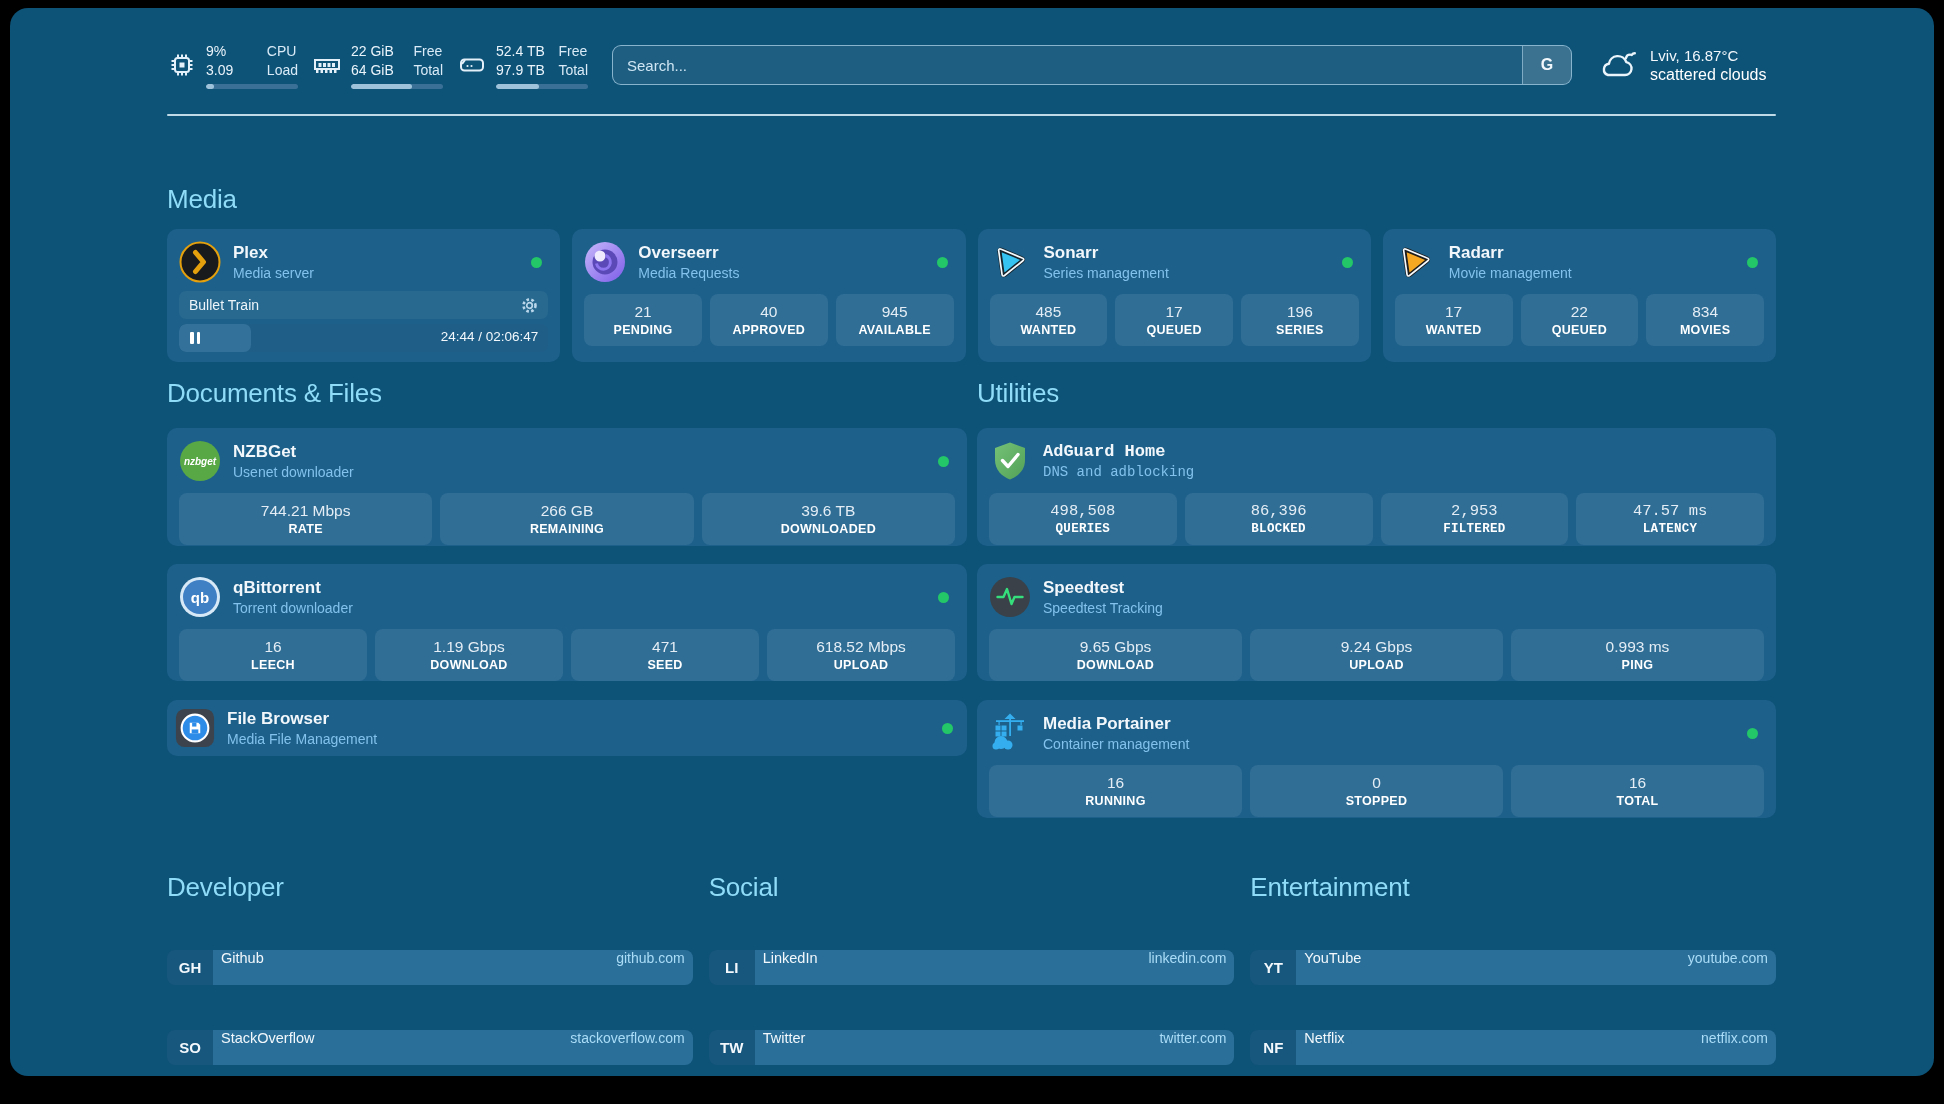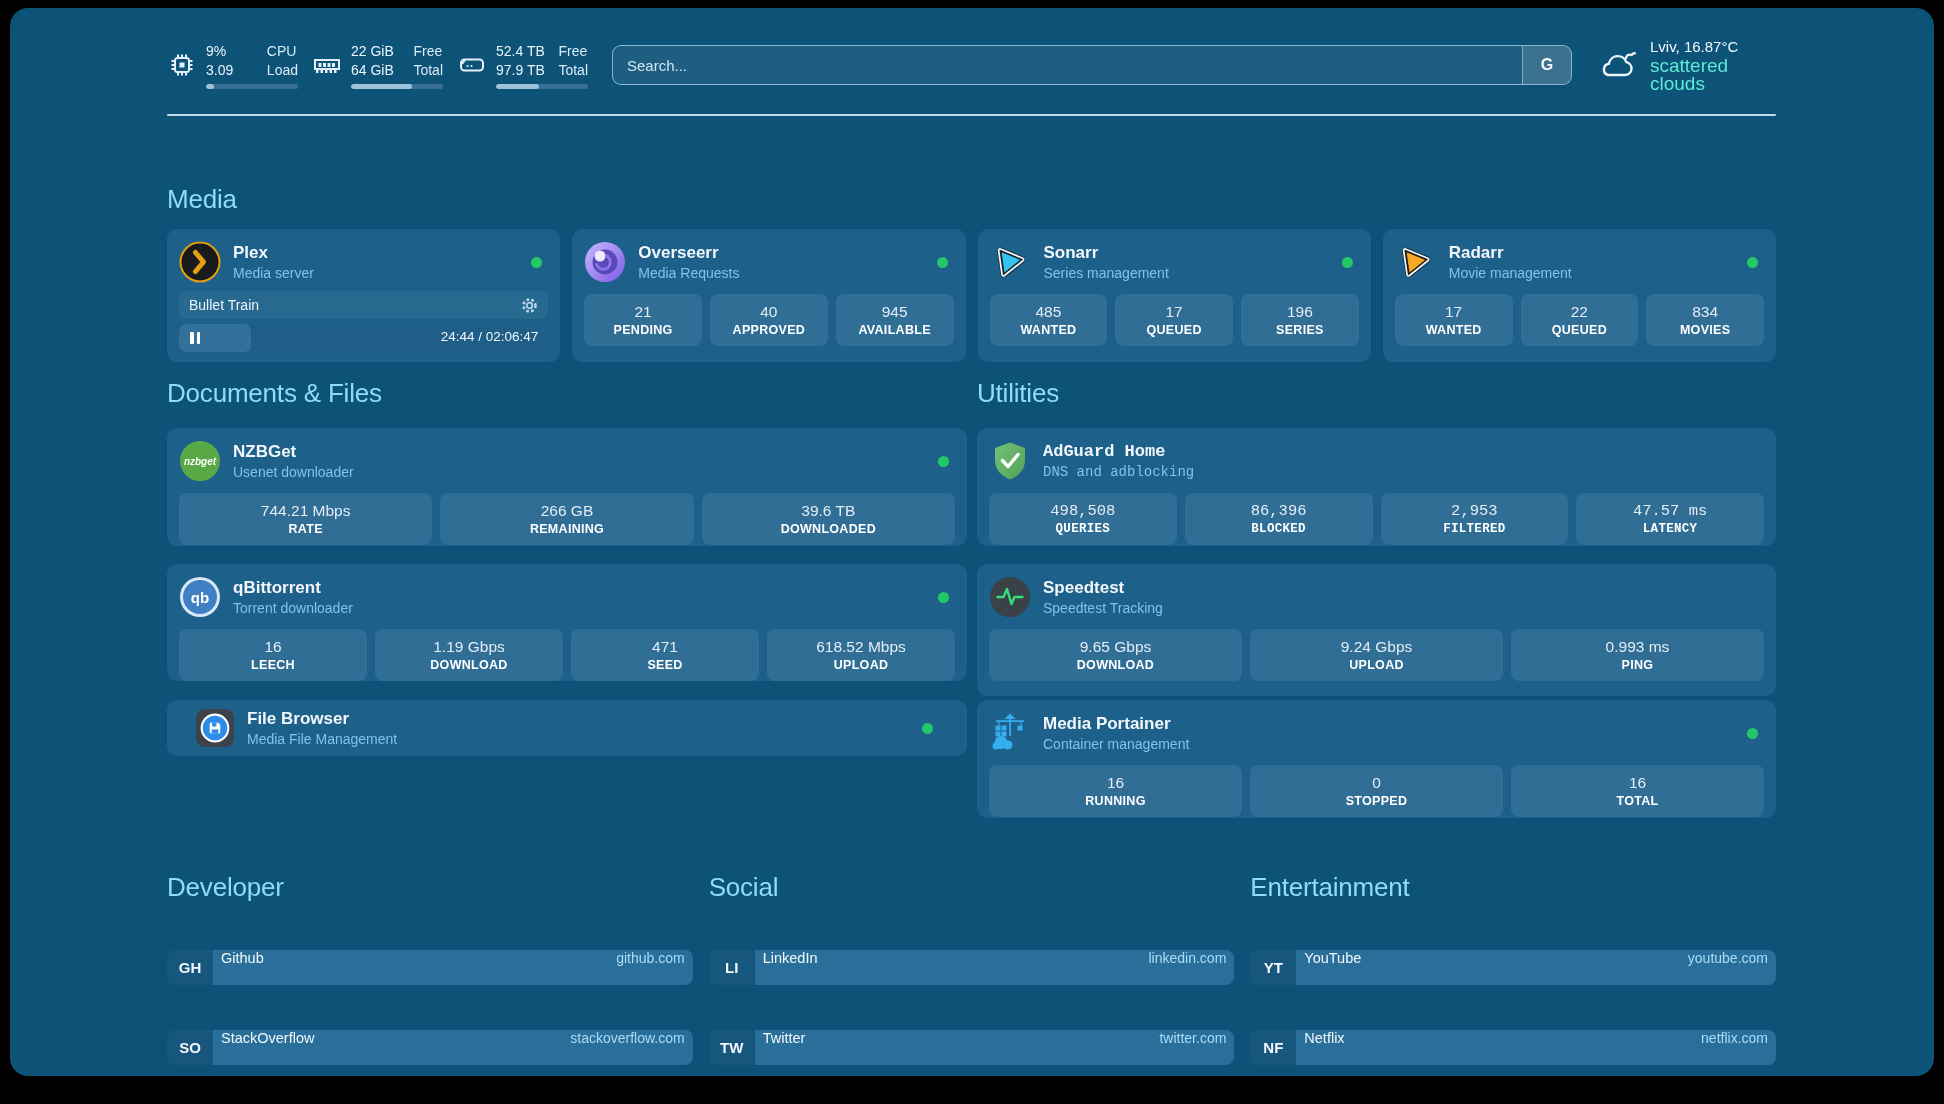--- a/index.html
+++ b/index.html
@@ -20,21 +20,21 @@
   .search{flex:1;height:38px;margin:0 26px 0 10px;border:1px solid rgba(195,228,248,.65);
     background:rgba(255,255,255,.07);border-radius:9px;display:flex;align-items:stretch;overflow:hidden;}
   .search input{flex:1;background:transparent;border:none;outline:none;color:#e6f2fa;font-size:15px;
     padding:0 14px;font-family:inherit;}
   .search input::placeholder{color:#cfe6f4;opacity:1;}
   .search-engine{width:48px;display:flex;align-items:center;justify-content:center;background:rgba(255,255,255,.13);
     border-left:1px solid rgba(195,228,248,.5);color:#f2f8fc;font-size:16px;font-weight:bold;cursor:pointer;}
   .weather{display:flex;align-items:center;width:178px;flex-shrink:0;}
   .weather .wtext{margin-left:10px;}
   .weather .wline1{font-size:15px;color:#f2f8fc;line-height:20px;}
-  .weather .wline2{font-size:19px;color:#5eead4;line-height:18px;}
+  .weather .wline2{font-size:16px;color:#ffffff;line-height:18px;}
   .divider{position:absolute;left:157px;top:106px;width:1609px;height:2px;background:rgba(225,242,252,.85);border-radius:1px;}
 
   
   .sec-title{font-size:26px;font-weight:500;color:#8fdcf8;line-height:30px;letter-spacing:-.2px;}
   .sec-media{position:absolute;left:157px;top:176px;width:1609px;}
   .media-grid{margin-top:15px;display:grid;grid-template-columns:repeat(4,1fr);gap:12px;}
   .col{position:absolute;width:800px;}
   .col-docs{left:157px;top:370px;}
   .col-utils{left:967px;top:370px;width:799px;}
   .bookmarks{position:absolute;left:157px;top:864px;width:1609px;display:grid;grid-template-columns:repeat(3,1fr);gap:16px;}
@@ -381,21 +381,21 @@
           <div class="tile-val">471</div>
           <div class="tile-lbl">SEED</div>
           </div>
         <div class="tile">
           <div class="tile-val">618.52 Mbps</div>
           <div class="tile-lbl">UPLOAD</div>
           </div>
       </div>
     </div>
 
-    <div class="card abs-card" style="top:322px;height:56px;padding:7px 28px;">
+    <div class="card abs-card" style="top:322px;height:56px;padding:7px 8px;">
       <div class="card-hdr" style="height:42px;">
         <span class="appicon" style="width:40px;height:40px;">
           <svg width="40" height="40" viewBox="0 0 42 42">
               <rect x="1" y="1" width="40" height="40" rx="9" fill="#3d434c"></rect>
           <circle cx="21" cy="21" r="14" fill="#2d8ce8" stroke="#fff" stroke-width="2.2"></circle>
           <path d="M15.5 15.5h9l2 2v9h-11z" fill="#fff"></path>
               <rect x="18" y="15.5" width="4.5" height="4" fill="#2d8ce8"></rect>
           <rect x="17.5" y="22.5" width="7" height="4" fill="#2d8ce8"></rect>
             </svg>
         </span>
@@ -443,21 +443,21 @@
           <div class="tile-val">2,953</div>
           <div class="tile-lbl">FILTERED</div>
           </div>
         <div class="tile">
           <div class="tile-val">47.57 ms</div>
           <div class="tile-lbl">LATENCY</div>
           </div>
       </div>
     </div>
 
-    <div class="card abs-card" style="top:186px;height:132px;">
+    <div class="card abs-card" style="top:186px;height:117px;">
       <div class="card-hdr">
         <span class="appicon">
           <svg width="42" height="42" viewBox="0 0 42 42">
               <circle cx="21" cy="21" r="20" fill="#3a4148"></circle>
           <path d="M8.5 21h6l3.5-8 4.5 15 3-7h8" stroke="#35e07c" stroke-width="2.4" fill="none" stroke-linecap="round" stroke-linejoin="round"></path>
             </svg>
         </span>
         <div class="appmeta">
           <div class="appname">Speedtest</div>
           <div class="appsub">Speedtest Tracking</div>

